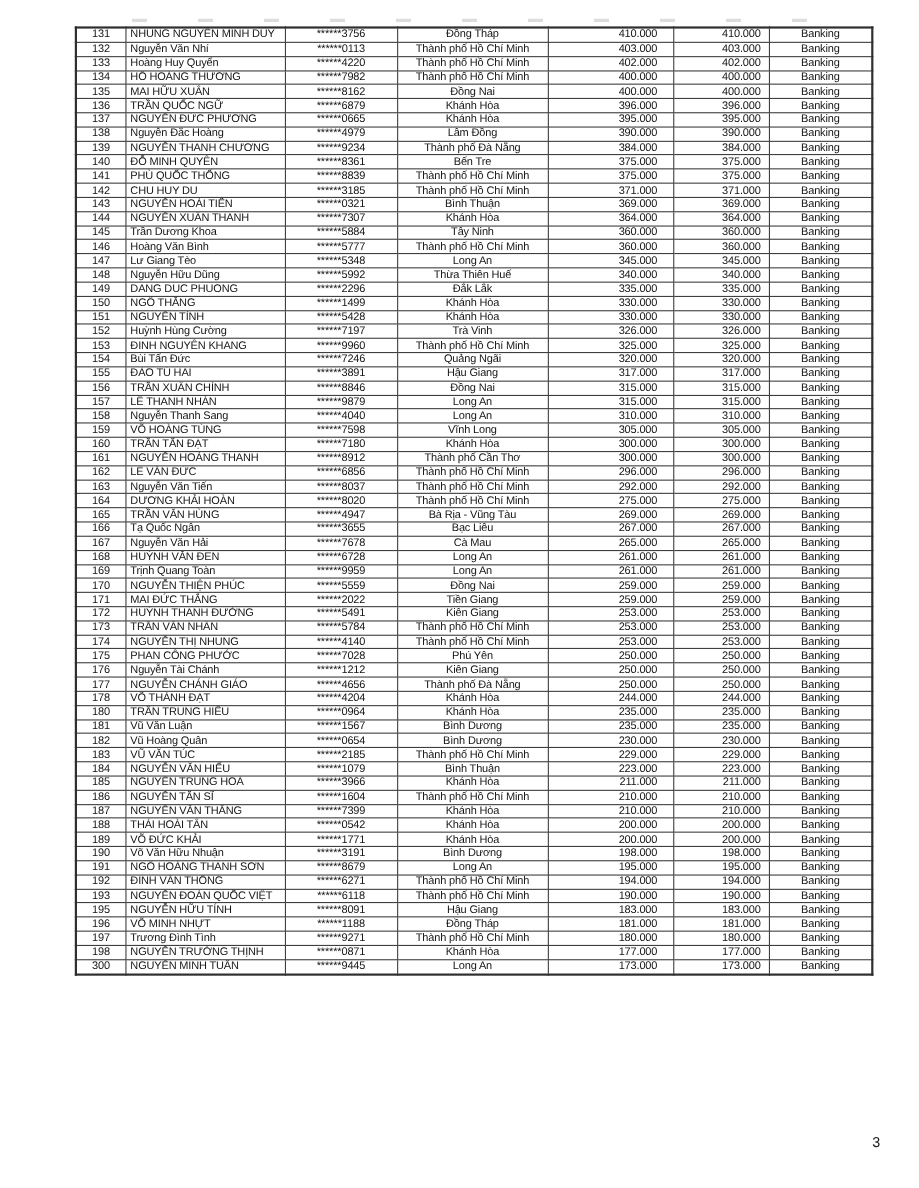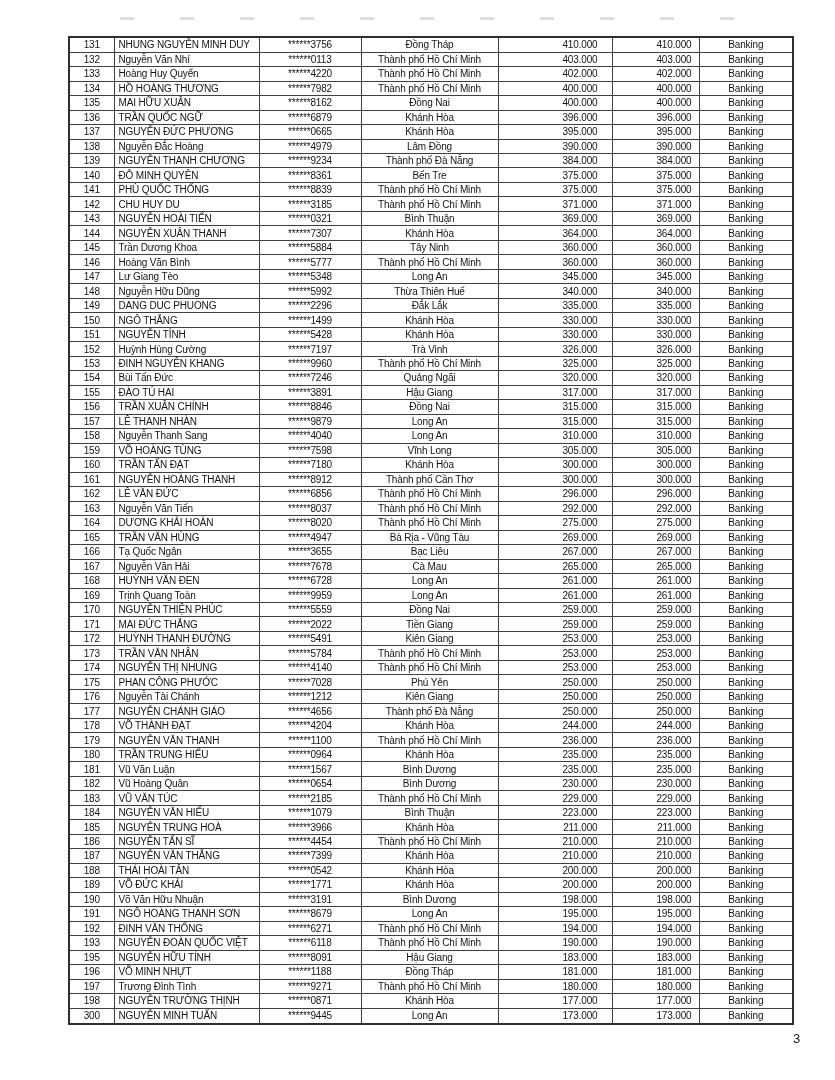--- a/index.html
+++ b/index.html
@@ -24,25 +24,24 @@
     height: 3px;
     background: repeating-linear-gradient(90deg,
       rgba(120,120,120,.25) 0 14px, rgba(255,255,255,0) 14px 60px);
     filter: blur(.6px);
   }
   table.donor-table {
     position: absolute;
     left: 68px;
     top: 24px;
     width: 724px;
-    height: 989px;
+    height: 863px;
     border-collapse: collapse;
     table-layout: fixed;
     border: 2px solid #2f2f2f;
-    margin-top: 12px;
   }
   .donor-table td {
     border: 1px solid #3f3f3f;
     font-size: 10px;
     line-height: 11px;
     color: #141414;
     padding: 0 2px;
     white-space: nowrap;
     overflow: hidden;
     letter-spacing: -0.15px;
@@ -505,29 +504,20 @@
         <tr>
           <td class="c-no">178</td>
           <td class="c-name">VÕ THÀNH ĐẠT</td>
           <td class="c-account">******4204</td>
           <td class="c-prov">Khánh Hòa</td>
           <td class="c-amt1">244.000</td>
           <td class="c-amt2">244.000</td>
           <td class="c-chan">Banking</td>
         </tr>
         <tr>
-          <td class="c-no">179</td>
-          <td class="c-name">NGUYỄN VĂN THANH</td>
-          <td class="c-account">******1100</td>
-          <td class="c-prov">Thành phố Hồ Chí Minh</td>
-          <td class="c-amt1">236.000</td>
-          <td class="c-amt2">236.000</td>
-          <td class="c-chan">Banking</td>
-        </tr>
-        <tr>
           <td class="c-no">180</td>
           <td class="c-name">TRẦN TRUNG HIẾU</td>
           <td class="c-account">******0964</td>
           <td class="c-prov">Khánh Hòa</td>
           <td class="c-amt1">235.000</td>
           <td class="c-amt2">235.000</td>
           <td class="c-chan">Banking</td>
         </tr>
         <tr>
           <td class="c-no">181</td>
@@ -570,21 +560,21 @@
           <td class="c-name">NGUYỄN TRUNG HOÀ</td>
           <td class="c-account">******3966</td>
           <td class="c-prov">Khánh Hòa</td>
           <td class="c-amt1">211.000</td>
           <td class="c-amt2">211.000</td>
           <td class="c-chan">Banking</td>
         </tr>
         <tr>
           <td class="c-no">186</td>
           <td class="c-name">NGUYỄN TẤN SĨ</td>
-          <td class="c-account">******4454</td>
+          <td class="c-account">******1604</td>
           <td class="c-prov">Thành phố Hồ Chí Minh</td>
           <td class="c-amt1">210.000</td>
           <td class="c-amt2">210.000</td>
           <td class="c-chan">Banking</td>
         </tr>
         <tr>
           <td class="c-no">187</td>
           <td class="c-name">NGUYỄN VĂN THẮNG</td>
           <td class="c-account">******7399</td>
           <td class="c-prov">Khánh Hòa</td>

